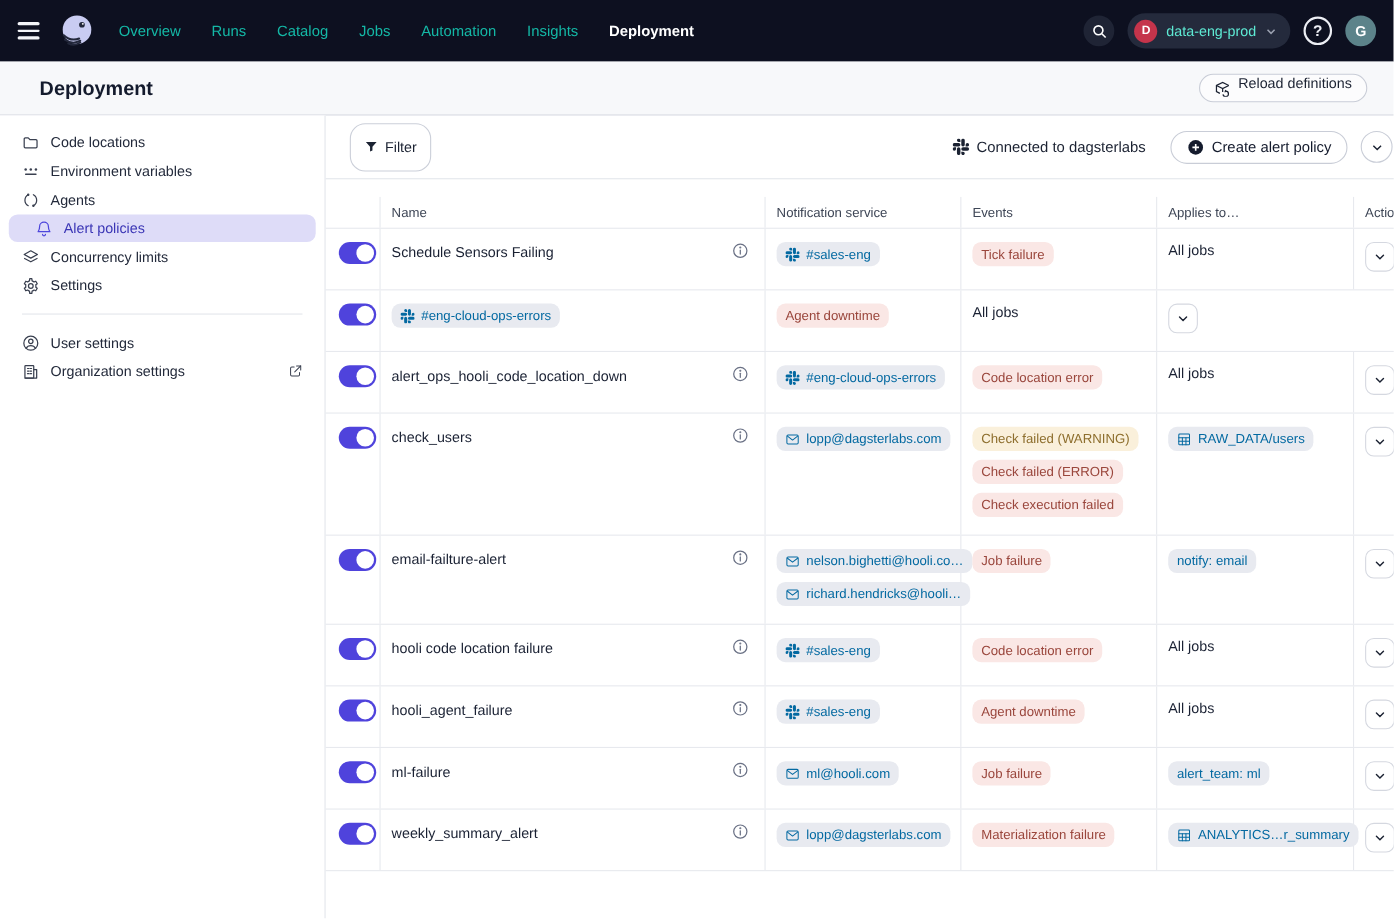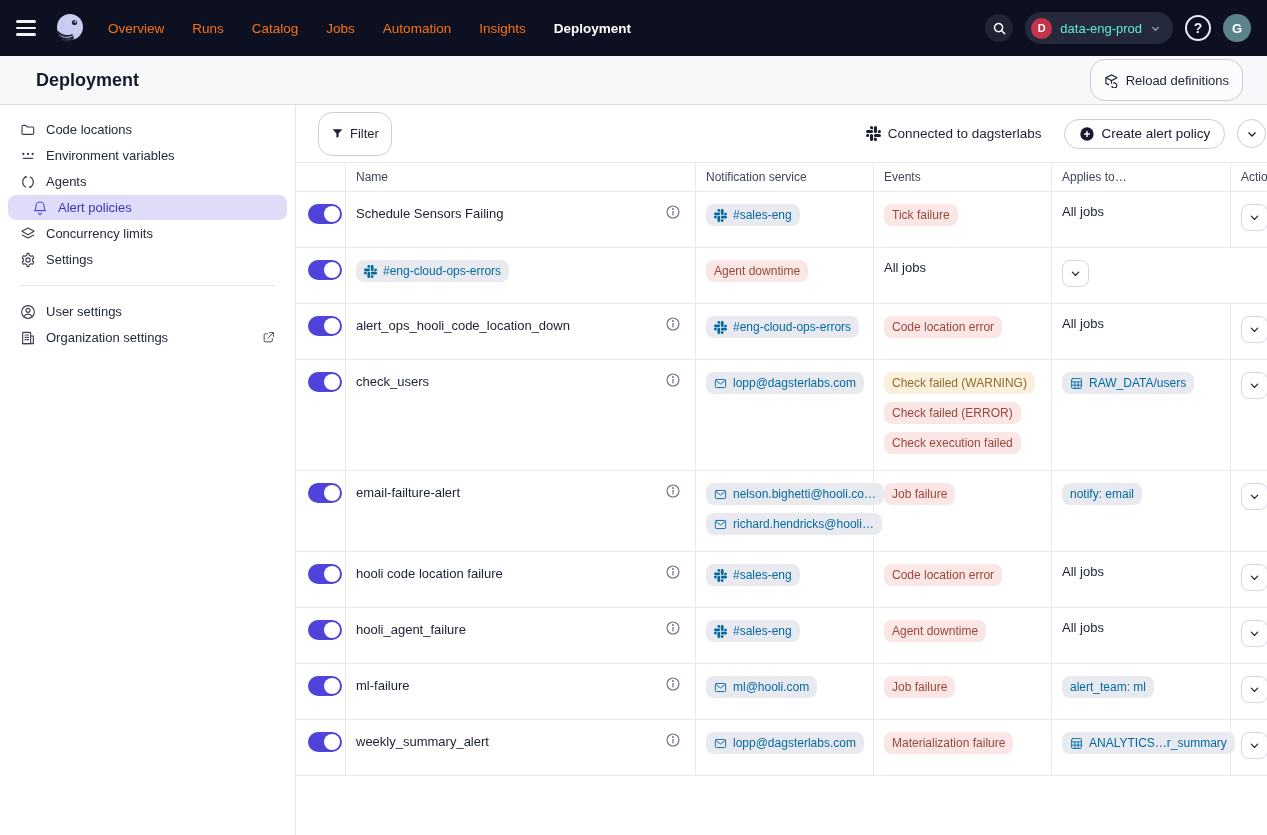--- a/index.html
+++ b/index.html
@@ -5,34 +5,34 @@
   * { box-sizing: border-box; margin: 0; padding: 0; }
   html,body { width:1267px; height:835px; overflow:hidden; }
   body { font-family: "Liberation Sans", sans-serif; background:#fff; color:#1b2232; }
 
   
   .topnav { height:56px; background:#0d1020; display:flex; align-items:center; padding:0 16px; }
   .hamburger { width:24px; height:24px; display:flex; flex-direction:column; justify-content:center; gap:4px; cursor:pointer; margin-right:12px; }
   .hamburger span { display:block; height:2.5px; width:20px; background:#f3f4f8; border-radius:2px; }
   .brand { width:36px; height:36px; margin-right:20px; display:flex; align-items:center; justify-content:center; }
   .nav-links { display:flex; align-items:center; gap:28px; }
-  .nav-link { font-size:13.5px; color:#f97316; text-decoration:none; cursor:pointer; }
+  .nav-link { font-size:13.5px; color:#14b8a6; text-decoration:none; cursor:pointer; }
   .nav-link.active { color:#ffffff; font-weight:700; }
   .topnav-right { margin-left:auto; display:flex; align-items:center; gap:12px; }
   .search-btn { width:28px; height:28px; border-radius:50%; background:#1f2435; display:flex; align-items:center; justify-content:center; cursor:pointer; }
   .deploy-pill { height:32px; border-radius:16px; background:#242a3c; display:flex; align-items:center; gap:8px; padding:0 12px 0 6px; cursor:pointer; }
   .deploy-badge { width:21px; height:21px; border-radius:50%; background:#c5344b; color:#fff; font-size:11px; font-weight:700; display:flex; align-items:center; justify-content:center; }
   .deploy-label { color:#5eead4; font-size:13px; }
   .help-btn { width:26px; height:26px; border-radius:50%; border:2px solid #eceef4; color:#eceef4; font-size:14px; font-weight:700; display:flex; align-items:center; justify-content:center; cursor:pointer; }
   .avatar { width:28px; height:28px; border-radius:50%; background:#5c838a; color:#fff; font-size:13px; font-weight:600; display:flex; align-items:center; justify-content:center; cursor:pointer; }
 
   
   .page-header { height:49px; background:#f7f8fa; border-bottom:1px solid #d9dce3; display:flex; align-items:center; padding:0 24px 0 36px; }
   .page-title { font-size:18px; font-weight:700; color:#141b2d; }
-  .reload-btn { margin-left:auto; height:42px; border-radius:15px; border:1px solid #c9cdd7; background:#fcfcfd; display:flex; align-items:center; gap:7px; padding:0 13px; font-size:13px; color:#1b2232; cursor:pointer; }
+  .reload-btn { margin-left:auto; height:26px; border-radius:15px; border:1px solid #c9cdd7; background:#fcfcfd; display:flex; gap:7px; padding:0 13px; font-size:13px; color:#1b2232; cursor:pointer; }
 
   
   .body { display:flex; height:730px; }
   .sidebar { width:296px; border-right:1px solid #e3e6eb; background:#fff; padding-top:12px; flex:none; }
   .side-item { display:flex; align-items:center; gap:10px; height:25px; margin:0 8px; padding:0 12px; border-radius:8px; font-size:13px; color:#232a3b; cursor:pointer; }
   .side-item .icn { color:#3a4050; }
   .side-item.active { background:#dedcf8; color:#3a35b5;padding-left:24px; }
   .side-item.active .icn { color:#4e46dc; }
   .side-divider { height:1px; background:#e3e6eb; margin:13px 20px; }
   .ext-icn { margin-left:auto; color:#545b6c; }
@@ -42,21 +42,21 @@
   .filter-btn { height:44px; border-radius:14px; border:1px solid #cbcfd9; background:#fff; display:flex; align-items:center; gap:6px; padding:0 12px; font-size:13px; color:#1b2232; cursor:pointer; }
   .toolbar-right { margin-left:auto; display:flex; align-items:center; gap:12px; }
   .connected { display:flex; align-items:center; gap:7px; font-size:13.5px; color:#1b2232; margin-right:10px; }
   .create-btn { height:30px; border-radius:15px; border:1px solid #c9cdd7; background:#fff; display:flex; align-items:center; gap:7px; padding:0 14px; font-size:13.5px; color:#141b2d; cursor:pointer; }
   .more-btn { width:29px; height:29px; border-radius:15px; border:1px solid #c9cdd7; background:#fff; display:flex; align-items:center; justify-content:center; cursor:pointer; color:#1b2232; }
 
   
   .tbl { border-top:1px solid #e3e6eb; }
   .tr { display:grid; grid-template-columns:50px 350px 178px 178px 179px 1fr; border-bottom:1px solid #e7e9ee; }
   .th { font-size:12px; color:#3e4656; padding:7px 8px 7px 10px; }
-  .tr.head .td, .tr.head .th { padding-top:7px; padding-bottom:7px; }
+  .tr.head .td, .tr.head .th { padding-top:7px; padding-bottom:7px;margin-top:16px; }
   .td { padding:12px 10px 16px 10px; font-size:13px; color:#1a2133; }
   .bR { border-right:1px solid #e7e9ee; }
   .cell-name { display:flex; align-items:flex-start; justify-content:space-between; padding-left:10px; padding-right:14px; }
   .name-text { padding-top:2px; }
   .stack { display:flex; flex-direction:column; align-items:flex-start; gap:8px; }
   .toggle { width:34px; height:20px; border-radius:10px; background:#4f43dc; position:relative; cursor:pointer; margin-left:2px; }
   .toggle .knob { position:absolute; top:2px; right:2px; width:16px; height:16px; border-radius:50%; background:#fff; }
   .tag { display:inline-flex; align-items:center; gap:6px; border-radius:8px; padding:3px 8px; font-size:12px; line-height:16px; white-space:nowrap; }
   .tag.gray { background:#e8eaf0; color:#0369a1; }
   .tag.red { background:#fae7e5; color:#9a463c; }

